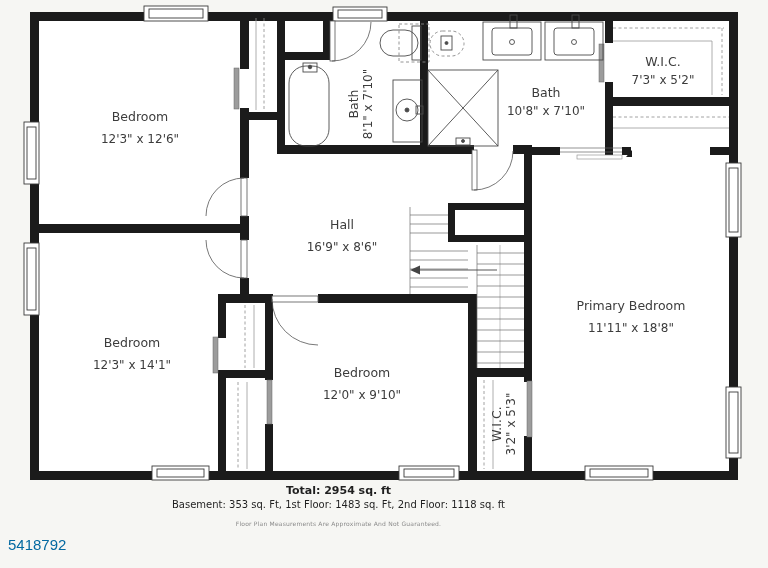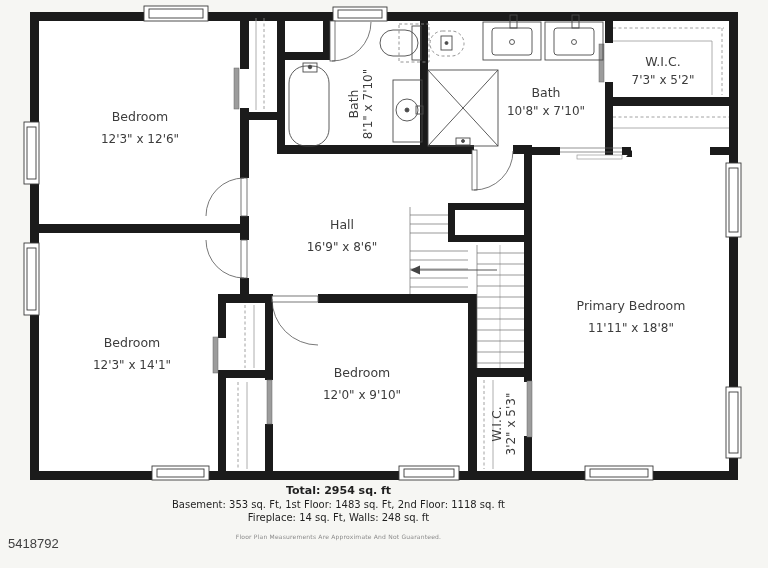--- a/index.html
+++ b/index.html
@@ -16,21 +16,21 @@
   .room-name{font-size:12.5px;}
   .room-dims{font-size:12px;}
   .footer{
     position:absolute;left:0;top:484px;width:677px;text-align:center;
     color:#1f1f1f;line-height:13px;
   }
   .footer .total{font-size:11px;font-weight:bold;margin-bottom:1px;}
   .footer .line{font-size:10px;}
   .footer .disclaimer{font-size:6px;color:#8a8a8a;margin-top:6px;letter-spacing:.2px;}
   .listing-id{
-    position:absolute;left:8px;top:536px;font-size:13px;color:#404040;
+    position:absolute;left:8px;top:536px;font-size:15px;color:#0369a1;
     font-family:"Liberation Sans",sans-serif;
   }
 </style>
 </head>
 <body>
 
 <div class="canvas">
 
   <svg width="768" height="568" viewBox="0 0 768 568">
 
@@ -310,18 +310,17 @@
         <text class="room-name" x="501" y="424" transform="rotate(-90 501 424)">W.I.C.</text>
         <text class="room-dims" x="515" y="424" transform="rotate(-90 515 424)">3'2" x 5'3"</text>
       </g>
     </g>
   </svg>
 
   
   <div class="footer">
     <div class="total">Total: 2954 sq. ft</div>
     <div class="line">Basement: 353 sq. Ft, 1st Floor: 1483 sq. Ft, 2nd Floor: 1118 sq. ft</div>
-    <div class="line">Fireplace: 14 sq. Ft, Walls: 248 sq. ft</div>
     <div class="disclaimer">Floor Plan Measurements Are Approximate And Not Guaranteed.</div>
   </div>
 
   <div class="listing-id">5418792</div>
 </div>
 
 </body></html>

